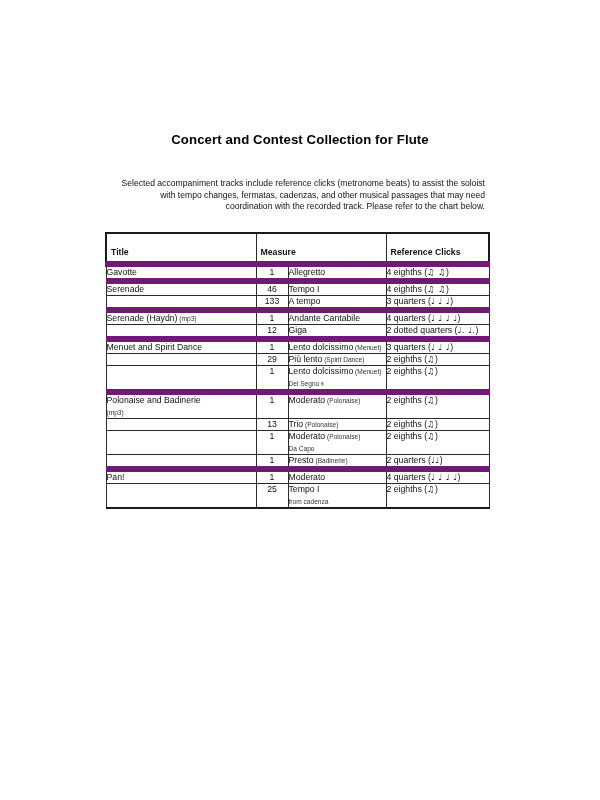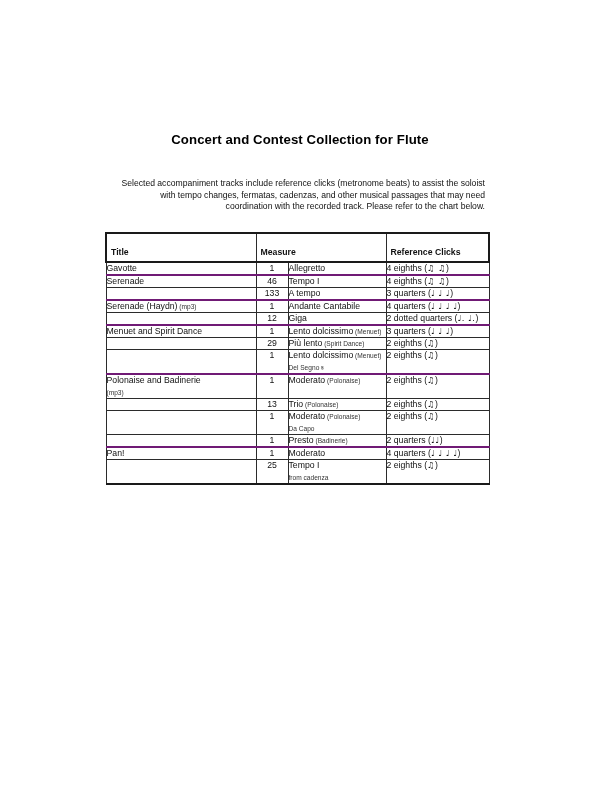--- a/index.html
+++ b/index.html
@@ -86,21 +86,21 @@
     border-left: 2px solid #1a1a1a;
   }
   td.t-ref {
     border-right: 2px solid #1a1a1a;
   }
   td.t-measure {
     text-align: center;
   }
   
   tr.group-start > td {
-    border-top: 2px solid #701a75;
+    border-top: 6px solid #701a75;
   }
   tr.last-row > td {
     border-bottom: 2px solid #1a1a1a;
     margin-left: 12px;
   }
   .small-note {
     font-size: 6.6px;
     color: #333;
   }
   .subline {

